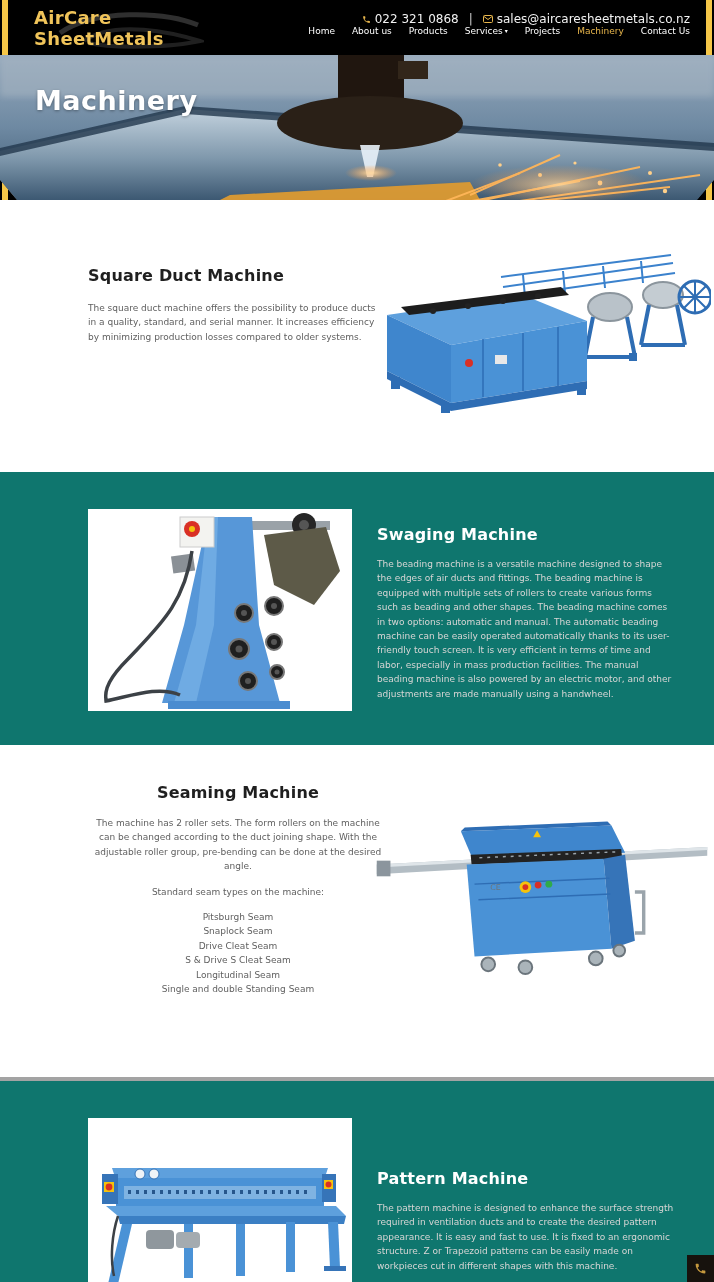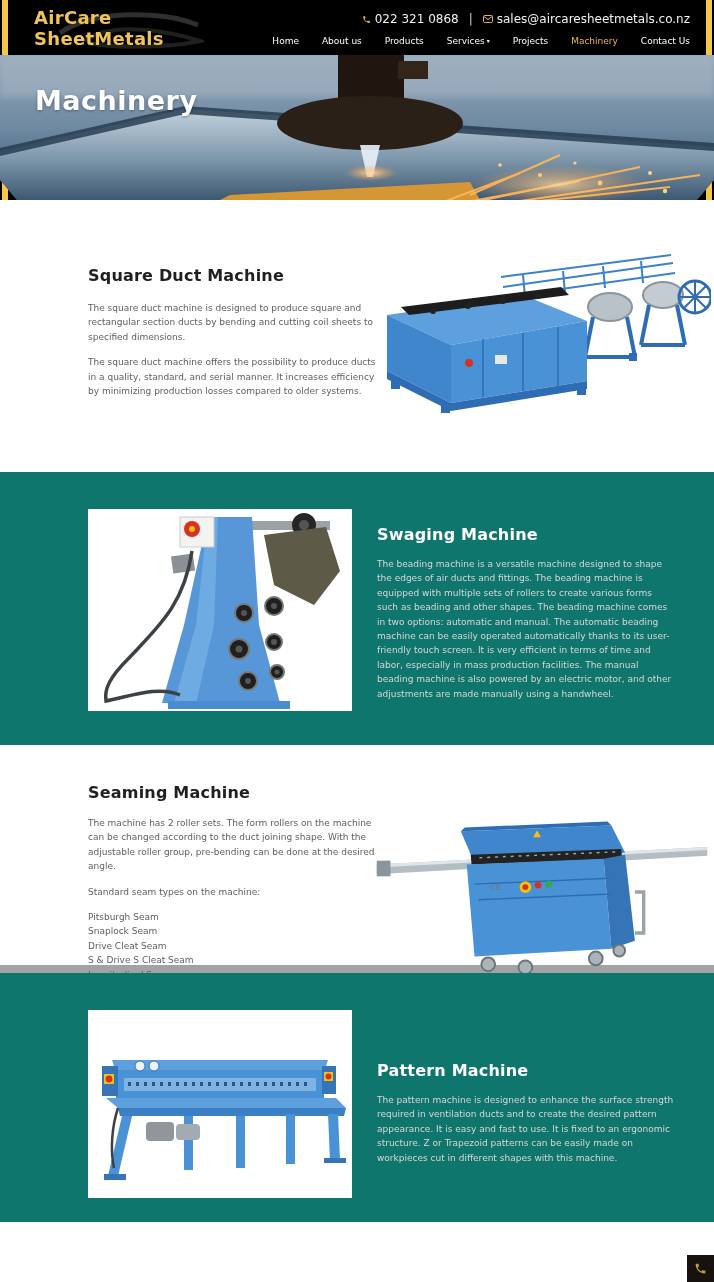--- a/index.html
+++ b/index.html
@@ -16,21 +16,21 @@
   .header { position:absolute; left:0; top:0; width:714px; height:55px; z-index:3; }
   .logo-wrap { position:absolute; left:34px; top:7px; cursor:pointer; }
   .logo-swirl { position:absolute; left:20px; top:0px; z-index:0; }
   .logo-text { position:relative; z-index:1; color:#f0c45a; font-weight:700; font-size:18px; line-height:1.18; letter-spacing:0.3px; }
 
   .header-right { position:absolute; right:24px; top:0; text-align:right; z-index:3; }
   .contact-row { display:flex; align-items:center; justify-content:flex-end; gap:6px; margin-top:12px; color:#f2f2f2; font-size:12px; }
   .contact-row .sep { color:#cfcfcf; margin:0 4px; }
   .contact-row svg { display:block; }
   .contact-item { display:flex; align-items:center; gap:4px; cursor:pointer; }
-  .nav-row { display:flex; align-items:center; justify-content:flex-end; gap:23px; margin-top:10px; }
+  .nav-row { display:flex; align-items:center; justify-content:flex-end; gap:17px; }
   .nav-item { color:#ffffff; font-size:9px; cursor:pointer; white-space:nowrap; }
   .nav-item.active { color:#e8b64c; }
   .nav-caret { font-size:6px; position:relative; top:-1px; margin-left:2px; }
 
   .hero { position:absolute; left:0; top:55px; width:714px; height:145px; z-index:2;
           clip-path: polygon(0 0, 100% 0, 100% 86%, 97.6% 100%, 2.4% 100%, 0 86%); }
   .hero svg { display:block; }
   .hero-title { position:absolute; left:35px; top:30px; color:#ffffff; font-size:27px; font-weight:700; letter-spacing:0.5px; z-index:4;
                 text-shadow:0 1px 3px rgba(0,0,0,.35); }
 
@@ -48,21 +48,21 @@
   .sec1 .text-col { position:absolute; left:88px; top:66px; width:296px; }
   .sec1 .text-col .sec-heading { margin-bottom:16px; }
   .sec1 .img-col { position:absolute; left:373px; top:45px; width:338px; height:170px; }
 
   .sec2 { height:273px; }
   .white-card { position:absolute; background:#ffffff; }
   .sec2 .white-card { left:88px; top:37px; width:264px; height:202px; }
   .sec2 .text-col { position:absolute; left:377px; top:53px; width:298px; }
   .sec2 .text-col .sec-heading { margin-bottom:13px; }
 
-  .sec3 { height:228px; border-bottom:8px solid #a3a3a3; }
+  .sec3 { height:336px; border-bottom:4px solid #a3a3a3;text-align:center; }
   .sec3 .text-col { position:absolute; left:88px; top:38px; width:300px; }
   .sec3 .text-col .sec-heading { margin-bottom:14px; }
   .seam-intro { margin-top:11px; }
   .seam-list { margin-top:11px; font-size:9px; line-height:1.6; color:#606060; }
   .sec3 .img-col { position:absolute; left:373px; top:57px; width:338px; height:176px; }
 
   .sec4 { height:249px; }
   .sec4 .white-card { left:88px; top:37px; width:264px; height:188px; }
   .sec4 .text-col { position:absolute; left:377px; top:88px; width:298px; }
   .sec4 .text-col .sec-heading { margin-bottom:13px; }
@@ -174,21 +174,20 @@
         </g>
         <ellipse cx="560" cy="130" rx="90" ry="20" fill="url(#glow)" opacity="0.8"></ellipse>
       </svg>
       <div class="hero-title">Machinery</div>
     </div>
   </div>
 
   <div class="section light sec1">
     <div class="text-col">
       <div class="sec-heading">Square Duct Machine</div>
-      <div class="body-text">The square duct machine is designed to produce square and rectangular section ducts by bending and cutting coil sheets to specified dimensions.</div>
       <div class="body-text">The square duct machine offers the possibility to produce ducts in a quality, standard, and serial manner. It increases efficiency by minimizing production losses compared to older systems.</div>
     </div>
     <div class="img-col">
       <svg class="machine-img" viewBox="0 0 338 170" preserveAspectRatio="xMidYMid meet">
 
         <g stroke="#3b82cd" stroke-width="2" fill="none">
           <path d="M130,42 L300,18"></path>
             <path d="M128,32 L298,10"></path>
             <path d="M132,52 L302,28"></path>
           <path d="M150,30 L152,52"></path>

